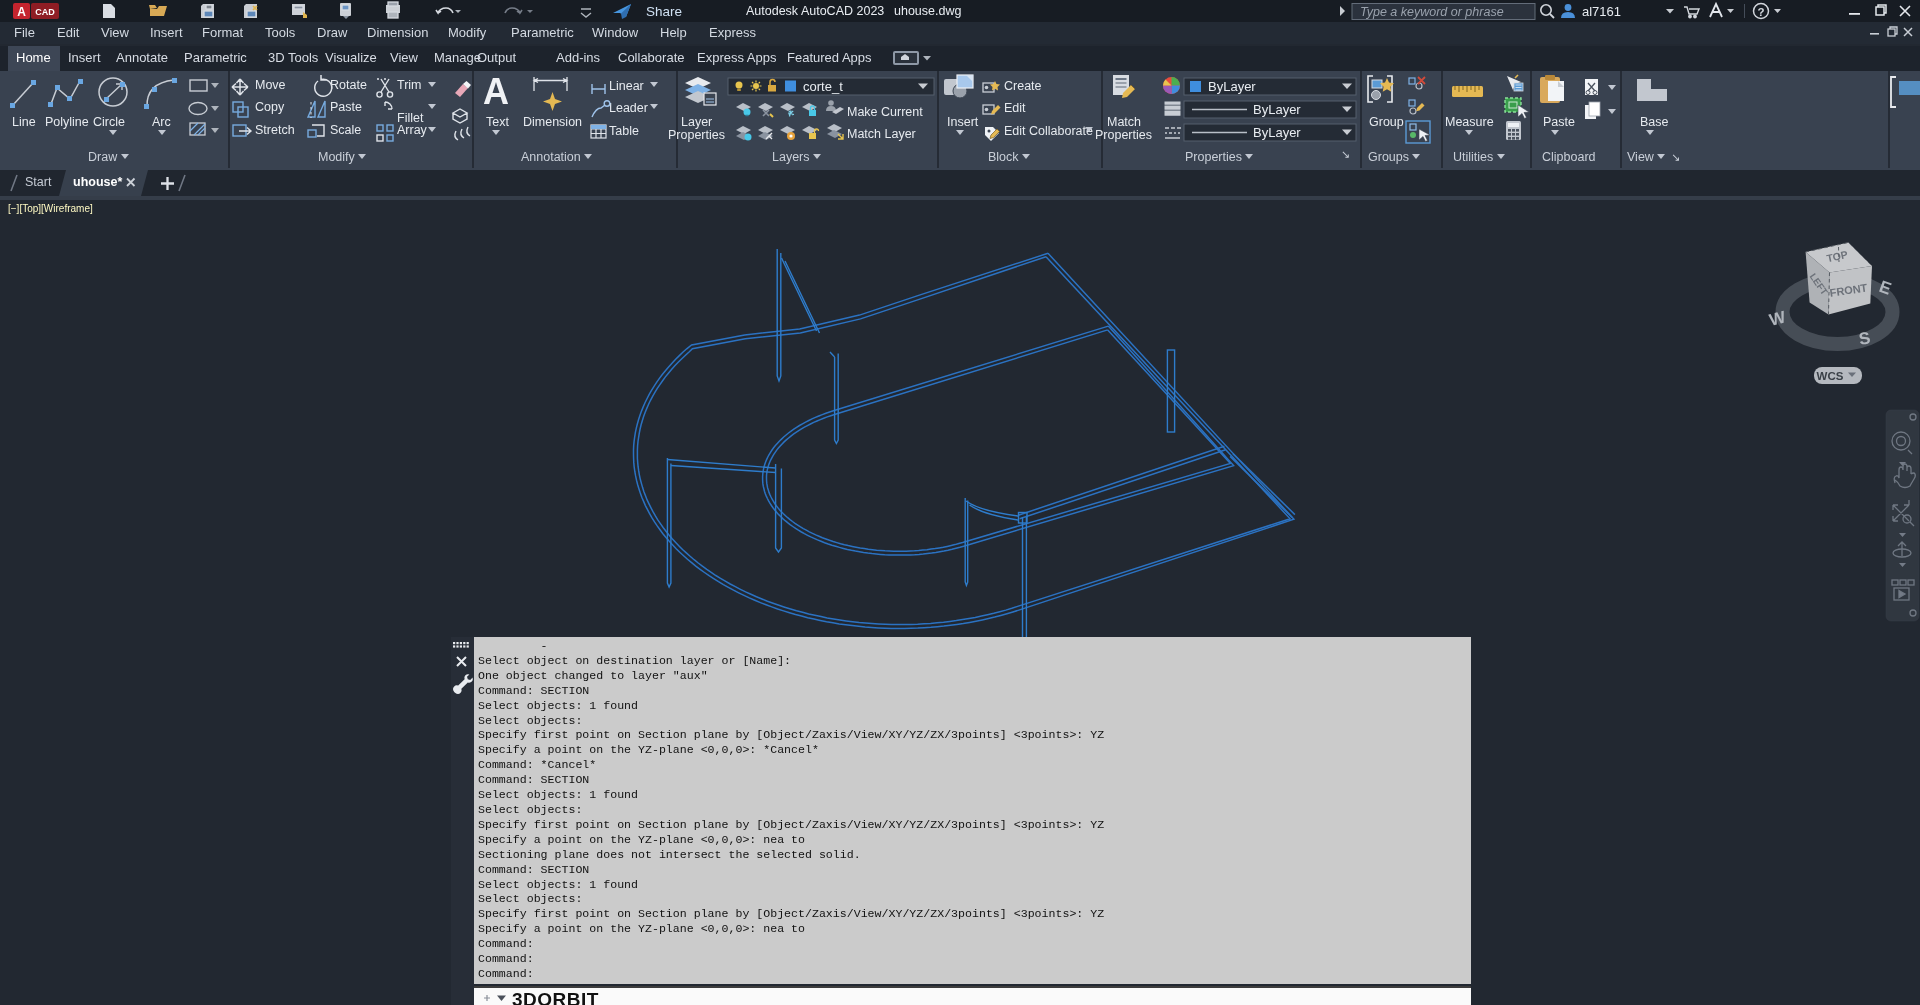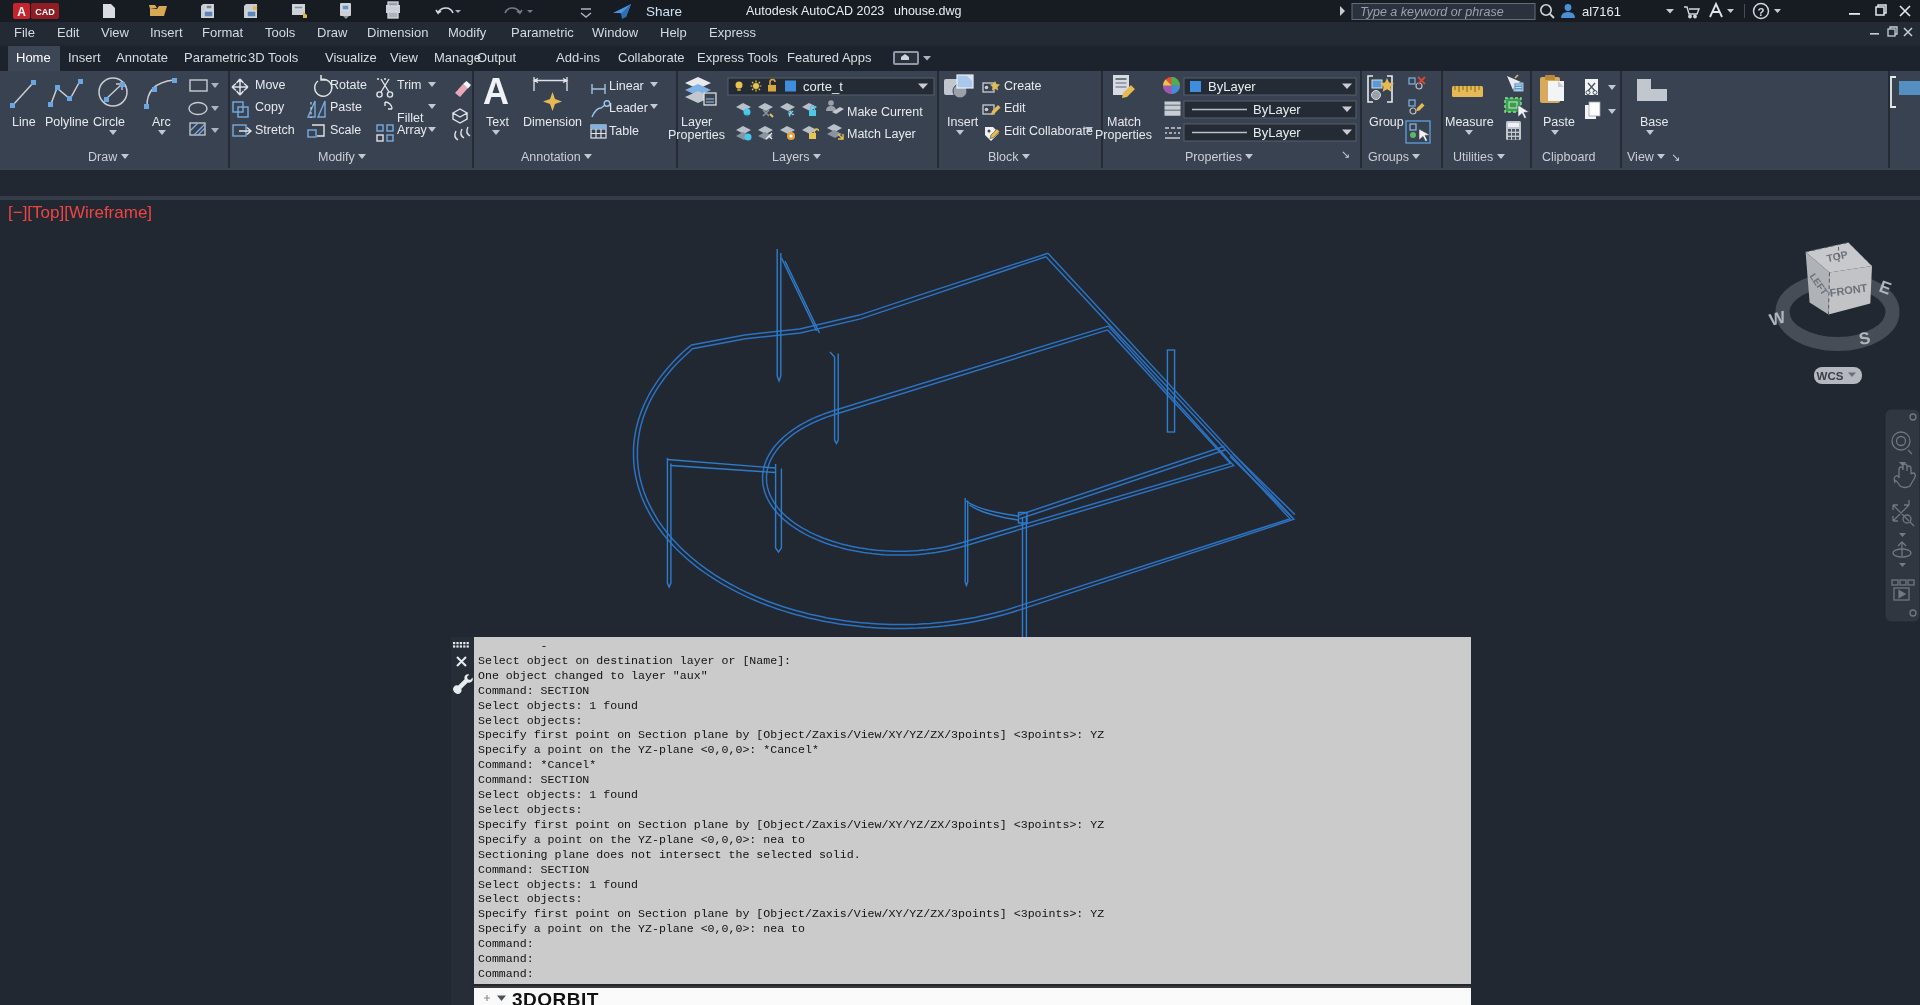--- a/index.html
+++ b/index.html
@@ -16,21 +16,21 @@
 #ribbon{position:absolute;left:0;top:71px;width:1920px;height:99px;background:#394250;}
 .pdiv{position:absolute;top:0;width:2px;height:97px;background:#252b35;}
 .plabel{position:absolute;top:79px;height:20px;font-size:12.5px;color:#c9cfd8;white-space:nowrap;}
 .btxt{position:absolute;font-size:12.5px;color:#e6eaef;white-space:nowrap;}
 .carat{display:inline-block;width:0;height:0;border-left:4px solid transparent;border-right:4px solid transparent;border-top:5px solid #c2c8d2;vertical-align:2px;}
 
 #doctabs{position:absolute;left:0;top:170px;width:1920px;height:26px;background:#20262f;color:#c6ccd5;font-size:12.5px;}
 #strip{position:absolute;left:0;top:196px;width:1920px;height:4px;background:#353d49;}
 
 #canvas{position:absolute;left:0;top:200px;width:1920px;height:805px;background:#222831;}
-#vplabel{position:absolute;left:8px;top:3px;font-size:17px;color:#ef4444;text-align:right;}
+#vplabel{position:absolute;left:8px;top:3px;font-size:10px;color:#fef9c3;text-align:right;}
 
 #cmdwin{position:absolute;left:451px;top:437px;width:1020px;height:368px;}
 #cmdgutter{position:absolute;left:0;top:0;width:23px;height:368px;background:#272d37;}
 #cmdtext{position:absolute;left:23px;top:0;width:997px;height:347px;background:#cbcbcb;font-family:"Liberation Mono",monospace;font-size:11.6px;line-height:14.91px;color:#111;white-space:pre;padding:2px 0 0 4px;overflow:hidden;}
 #cmdline{position:absolute;left:23px;top:349px;width:997px;height:19px;background:#fafafa;border-top:2px solid #3c3c3c;}
 </style></head><body>
 <div id="app">
 
 <div id="title">
   <svg width="1920" height="22" style="position:absolute;left:0;top:0">
@@ -138,28 +138,28 @@
     <path d="M84 6 l8 8 M92 6 l-8 8" stroke="#c9ced5" stroke-width="1.5"></path>
   </svg>
 </div>
 
 <div id="tabs">
   <div style="position:absolute;left:8px;top:0px;width:52px;height:25px;background:#3d4655;"></div>
   <span class="tb" style="left:16px;color:#fff;">Home</span>
   <span class="tb" style="left:68px">Insert</span>
   <span class="tb" style="left:116px">Annotate</span>
   <span class="tb" style="left:184px">Parametric</span>
-  <span class="tb" style="left:248px">3D Tools</span>
+  <span class="tb" style="left:268px">3D Tools</span>
   <span class="tb" style="left:325px">Visualize</span>
   <span class="tb" style="left:390px">View</span>
   <span class="tb" style="left:434px">Manage</span>
   <span class="tb" style="left:477px">Output</span>
   <span class="tb" style="left:556px">Add-ins</span>
   <span class="tb" style="left:618px">Collaborate</span>
-  <span class="tb" style="left:697px">Express Tools</span>
+  <span class="tb" style="left:697px">Express Apps</span>
   <span class="tb" style="left:787px">Featured Apps</span>
   <svg width="60" height="25" style="position:absolute;left:893px;top:0">
         <rect x="0" y="5" width="26" height="14" rx="2" fill="#8e98a6"></rect>
         <rect x="2" y="7" width="22" height="10" fill="#2a313b"></rect>
         <path d="M8 11 l4 -3 4 3 v3 h-8 z" fill="#cfd4db"></path>
         <path d="M30 10 l4 4.5 4 -4.5 z" fill="#aeb4bc"></path>
       </svg>
 </div>
 
 <div id="ribbon">
@@ -516,20 +516,31 @@
           <rect x="4" y="0" width="11" height="14" fill="#fff" stroke="#9aa1ab" stroke-width=".8"></rect>
     </g>
 
     <path d="M1637 8 v22 h30 v-12 h-16 v-10 z" fill="#c2c7cf"></path>
 
     <path d="M1896 6 h-5 v30 h5" stroke="#e8eaee" stroke-width="1.8" fill="none"></path>
     <rect x="1899" y="10" width="21" height="14" fill="#5b9bd5" opacity=".85"></rect>
   </svg>
 </div>
 
+<div id="doctabs">
+  <svg width="400" height="26" style="position:absolute;left:0;top:0">
+    <path d="M17 5 L11 21" stroke="#707885" stroke-width="1.6"></path>
+    <path d="M66 0 L148 0 L141 26 L59 26 Z" fill="#37404d"></path>
+    <path d="M185 5 L179 21" stroke="#707885" stroke-width="1.6"></path>
+    <path d="M127 8.5 l7.5 7.5 M134.5 8.5 l-7.5 7.5" stroke="#ccd1d8" stroke-width="1.8"></path>
+    <path d="M161 13.5 h13 M167.5 7 v13" stroke="#dde1e7" stroke-width="2.3"></path>
+  </svg>
+  <span style="position:absolute;left:25px;top:5px;">Start</span>
+  <span style="position:absolute;left:73px;top:5px;color:#fff;font-weight:bold;">uhouse*</span>
+</div>
 <div id="strip"></div>
 
 <div id="canvas">
   <div id="vplabel">[−][Top][Wireframe]</div>
   <svg id="draw" width="1920" height="805" viewBox="0 200 1920 805" style="position:absolute;left:0;top:0">
     <g stroke="#2b72c2" stroke-width="1.5" fill="none">
       <polyline points="1048.0,253.3 919.4,295.1 859.5,315.1 799.7,329.1 744.7,334.9 691.6,345.0 686.7,348.8 682.8,352.3 679.1,355.9 675.4,359.5 672.0,363.2 668.6,366.9 665.4,370.7 662.3,374.5 659.4,378.4 656.6,382.4 654.0,386.3 651.5,390.4 649.2,394.4 647.1,398.5 645.0,402.7 643.2,406.9 641.5,411.1 640.0,415.3 638.6,419.5 637.4,423.8 636.3,428.1 635.4,432.4 634.7,436.8 634.1,441.1 633.7,445.4 633.5,449.8 633.5,454.1 633.6,458.5 633.8,462.9 634.2,467.2 634.8,471.5 635.6,475.9 636.5,480.2 637.6,484.5 638.9,488.7 640.3,493.0 641.8,497.2 643.6,501.4 645.4,505.6 647.5,509.7 649.7,513.8 652.0,517.9 654.5,521.9 657.2,525.9 660.0,529.8 662.9,533.7 666.0,537.5 669.3,541.3 672.7,545.0 676.2,548.7 679.8,552.3 683.6,555.8 687.5,559.3 691.6,562.7 695.8,566.1 700.1,569.3 704.5,572.5 709.1,575.7 713.7,578.7 718.5,581.7 723.4,584.6 728.4,587.4 733.5,590.2 738.7,592.8 744.0,595.4 749.3,597.9 754.8,600.3 760.4,602.6 766.1,604.8 771.8,606.9 777.6,609.0 783.5,610.9 789.5,612.7 795.5,614.5 801.6,616.1 807.7,617.7 813.9,619.1 820.2,620.4 826.5,621.7 832.9,622.8 839.3,623.9 845.7,624.8 852.2,625.6 858.7,626.3 865.2,627.0 871.7,627.5 878.3,627.9 884.8,628.2 891.4,628.4 898.0,628.4 904.6,628.4 911.2,628.3 917.8,628.1 924.3,627.7 930.9,627.3 937.4,626.7 943.9,626.1 950.4,625.3 956.8,624.4 963.3,623.5 969.6,622.4 976.0,621.2 982.3,619.9 988.5,618.5 994.7,617.1 1000.8,615.5 1006.9,613.8 1012.9,612.0 1018.8,610.1 1293.9,519.2 1048.0,253.3"></polyline>
       <polyline points="1046.0,256.7 920.6,298.9 860.5,318.9 800.3,332.9 745.3,338.7 692.4,348.8 689.3,351.8 685.5,355.2 681.8,358.7 678.2,362.2 674.8,365.8 671.5,369.5 668.4,373.2 665.4,376.9 662.6,380.7 659.9,384.6 657.3,388.4 654.9,392.4 652.6,396.3 650.5,400.3 648.6,404.3 646.8,408.4 645.1,412.5 643.6,416.6 642.3,420.7 641.1,424.8 640.1,429.0 639.3,433.1 638.6,437.3 638.0,441.5 637.6,445.7 637.4,449.9 637.4,454.1 637.4,458.3 637.7,462.5 638.1,466.7 638.7,470.9 639.4,475.1 640.3,479.3 641.4,483.4 642.6,487.6 643.9,491.7 645.5,495.8 647.1,499.9 649.0,503.9 651.0,507.9 653.1,511.9 655.4,515.9 657.8,519.8 660.4,523.6 663.1,527.5 666.0,531.3 669.0,535.0 672.2,538.7 675.5,542.3 679.0,545.9 682.5,549.5 686.3,552.9 690.1,556.3 694.1,559.7 698.2,563.0 702.4,566.2 706.8,569.4 711.2,572.4 715.8,575.5 720.5,578.4 725.3,581.2 730.2,584.0 735.3,586.7 740.4,589.3 745.6,591.9 750.9,594.3 756.4,596.7 761.9,599.0 767.4,601.2 773.1,603.3 778.9,605.3 784.7,607.2 790.6,609.0 796.5,610.7 802.6,612.3 808.7,613.9 814.8,615.3 821.0,616.6 827.2,617.9 833.5,619.0 839.9,620.0 846.2,620.9 852.6,621.7 859.1,622.5 865.5,623.1 872.0,623.6 878.5,624.0 885.0,624.3 891.5,624.5 898.0,624.5 904.5,624.5 911.1,624.4 917.6,624.2 924.1,623.8 930.6,623.4 937.0,622.8 943.5,622.2 949.9,621.4 956.3,620.6 962.6,619.6 969.0,618.5 975.2,617.4 981.5,616.1 987.6,614.7 993.8,613.3 999.8,611.7 1005.8,610.1 1011.8,608.3 1017.6,606.4 1290.1,518.8 1046.0,256.7"></polyline>
       <polyline points="1108.3,326.1 833.3,410.8 829.6,412.0 825.9,413.2 822.3,414.6 818.8,416.0 815.4,417.4 812.0,418.9 808.8,420.5 805.6,422.1 802.5,423.8 799.5,425.5 796.6,427.3 793.8,429.2 791.1,431.1 788.5,433.0 786.1,435.0 783.7,437.0 781.5,439.1 779.3,441.2 777.3,443.4 775.4,445.5 773.6,447.8 772.0,450.0 770.5,452.3 769.1,454.7 767.8,457.0 766.7,459.4 765.7,461.8 764.8,464.2 764.1,466.6 763.5,469.1 763.1,471.5 762.8,474.0 762.6,476.5 762.6,479.0 762.7,481.5 762.9,483.9 763.3,486.4 763.9,488.8 764.5,491.3 765.3,493.7 766.3,496.1 767.4,498.5 768.6,500.9 769.9,503.2 771.4,505.5 773.0,507.8 774.7,510.0 776.6,512.2 778.5,514.4 780.6,516.5 782.8,518.6 785.2,520.7 787.6,522.7 790.1,524.6 792.8,526.5 795.6,528.4 798.4,530.2 801.4,532.0 804.4,533.7 807.6,535.3 810.8,536.9 814.1,538.4 817.5,539.9 821.0,541.3 824.6,542.7 828.2,544.0 831.9,545.2 835.7,546.3 839.5,547.4 843.4,548.4 847.4,549.4 851.4,550.3 855.4,551.1 859.5,551.8 863.6,552.5 867.8,553.1 872.0,553.6 876.2,554.0 880.5,554.4 884.7,554.7 889.0,554.9 893.3,555.1 897.6,555.1 901.9,555.1 906.2,555.1 910.4,554.9 914.7,554.7 919.0,554.4 923.2,554.0 927.4,553.5 931.6,553.0 935.8,552.4 939.9,551.7 944.0,551.0 948.0,550.2 952.0,549.3 956.0,548.3 959.9,547.3 963.7,546.2 1233.6,465.6 1108.3,326.1"></polyline>
       <polyline points="1107.7,329.9 834.5,414.5 830.8,415.7 827.2,416.9 823.7,418.2 820.3,419.6 817.0,421.0 813.7,422.4 810.5,424.0 807.4,425.6 804.4,427.2 801.5,428.9 798.7,430.6 796.0,432.4 793.4,434.2 790.9,436.1 788.6,438.0 786.3,439.9 784.1,441.9 782.1,443.9 780.2,446.0 778.4,448.0 776.7,450.1 775.2,452.3 773.8,454.4 772.5,456.6 771.3,458.8 770.2,461.0 769.3,463.2 768.5,465.4 767.9,467.6 767.3,469.9 766.9,472.1 766.6,474.4 766.5,476.6 766.5,478.9 766.6,481.2 766.8,483.4 767.2,485.7 767.6,487.9 768.3,490.1 769.0,492.4 769.9,494.6 770.9,496.8 772.0,499.0 773.3,501.2 774.6,503.3 776.1,505.5 777.8,507.6 779.5,509.7 781.4,511.7 783.4,513.7 785.5,515.7 787.7,517.7 790.0,519.6 792.5,521.5 795.0,523.3 797.7,525.1 800.5,526.9 803.3,528.6 806.3,530.2 809.3,531.8 812.5,533.4 815.7,534.9 819.0,536.3 822.4,537.7 825.9,539.0 829.5,540.3 833.1,541.5 836.8,542.6 840.6,543.7 844.4,544.7 848.2,545.6 852.2,546.4 856.1,547.2 860.2,548.0 864.2,548.6 868.3,549.2 872.4,549.7 876.6,550.2 880.8,550.5 885.0,550.8 889.2,551.0 893.4,551.2 897.6,551.2 901.8,551.2 906.1,551.2 910.3,551.0 914.5,550.8 918.7,550.5 922.8,550.1 927.0,549.7 931.1,549.1 935.2,548.6 939.3,547.9 943.3,547.2 947.2,546.4 951.2,545.5 955.0,544.6 958.8,543.5 962.6,542.5 1230.4,463.4 1107.7,329.9"></polyline>

